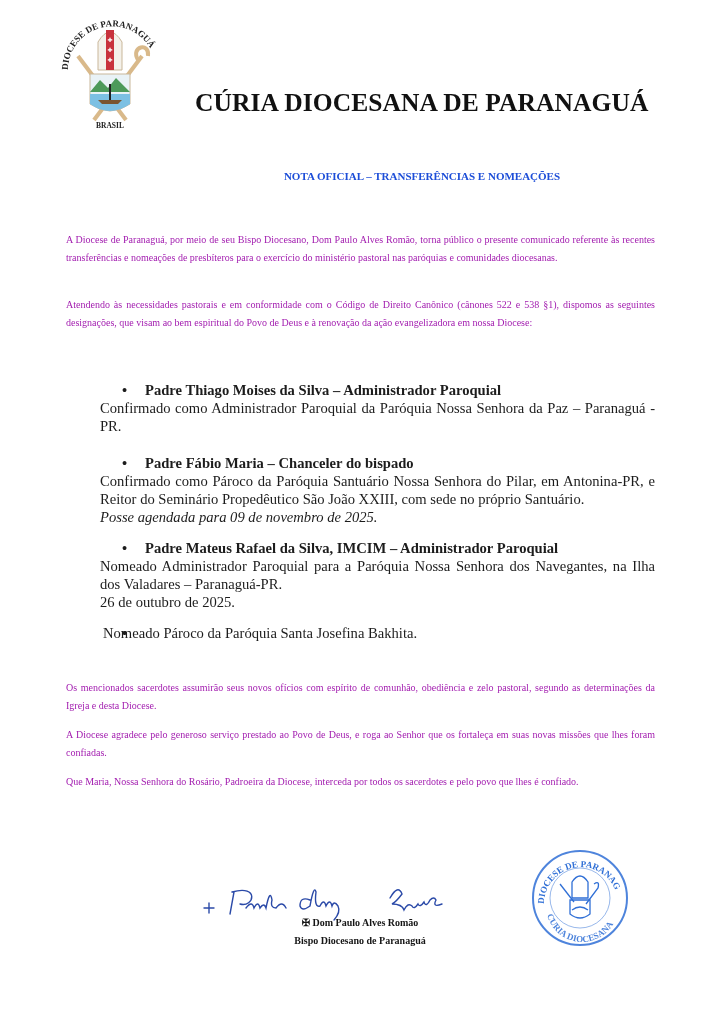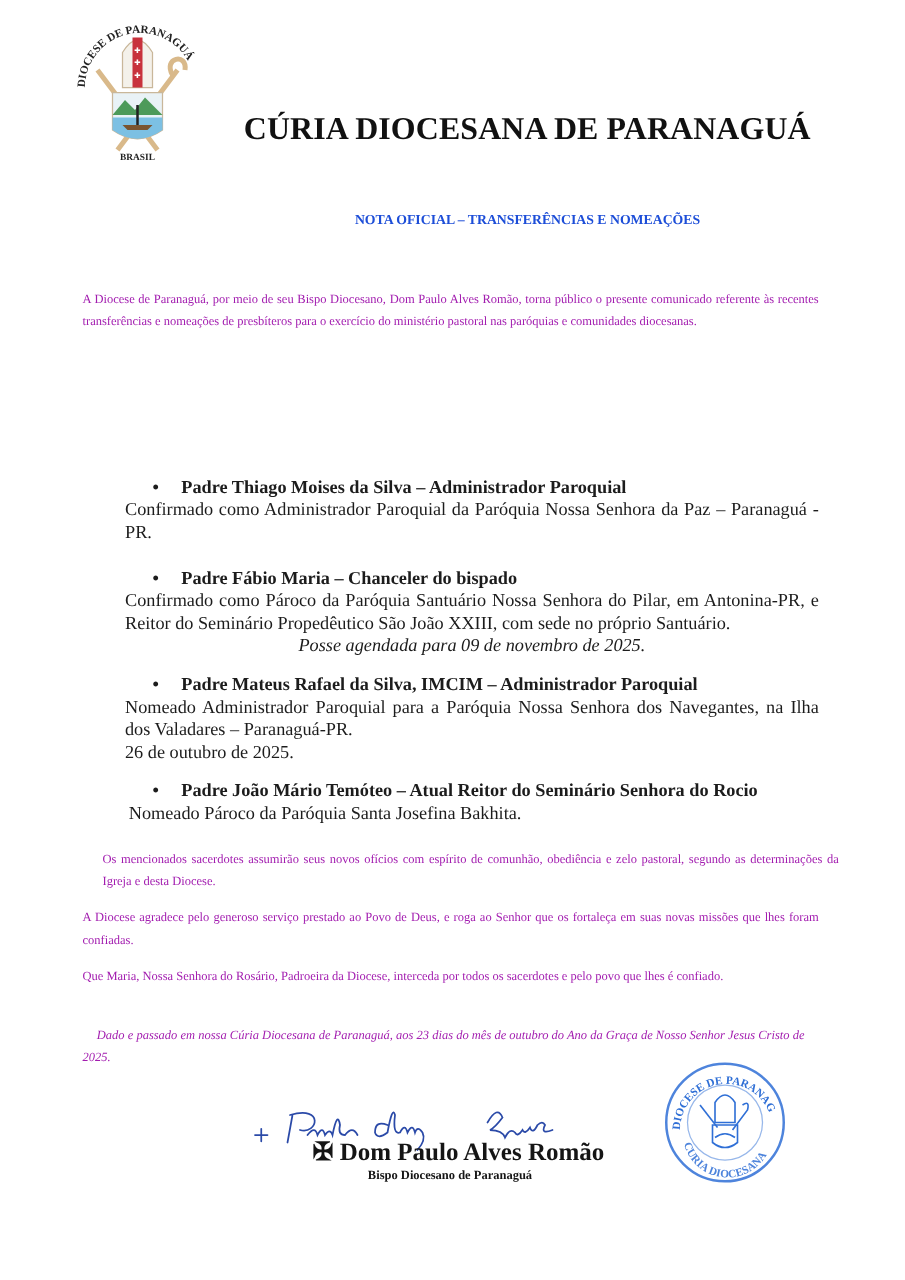--- a/index.html
+++ b/index.html
@@ -21,32 +21,32 @@
       font-size: 11px; font-weight: bold; color: #1d4ed8; padding-left: 56px; box-sizing: border-box;
       white-space: nowrap;
       margin-left: 32px;
     }
 
     .body-text {
       position: absolute; left: 66px; width: 589px;
       font-size: 10px; line-height: 18px; text-align: justify; color: #a21caf;
     }
     .body-text.last-line-left { text-align-last: left; }
-    .italic { font-style: italic; text-align: center; }
+    .italic { font-style: italic; }
 
     .item { position: absolute; left: 100px; width: 555px; font-size: 14.6px; line-height: 18px; color: #1c1c1c; }
     .item .head { position: relative; padding-left: 45px; font-weight: bold; white-space: nowrap; }
     .item .bullet { position: absolute; left: 22px; top: 0; font-weight: bold; }
     .item .desc { text-align: justify; text-align-last: left; }
     .item.shift .desc { padding-left: 3px; }
 
     .signature-svg { position: absolute; left: 200px; top: 878px; width: 300px; height: 46px; }
     .sig-name {
       position: absolute; left: 250px; top: 914px; width: 220px; text-align: center;
-      font-size: 20px; font-weight: bold; line-height: 17px; color: #151515; white-space: nowrap;
+      font-size: 10px; font-weight: bold; line-height: 17px; color: #151515; white-space: nowrap;
     }
     .sig-role {
       position: absolute; left: 238px; top: 932px; width: 244px; text-align: center;
       font-size: 10px; font-weight: bold; line-height: 17px; color: #151515; white-space: nowrap;
     }
     .stamp { position: absolute; left: 530px; top: 848px; width: 100px; height: 100px; }
   </style>
 </head>
 <body>
 
@@ -76,20 +76,21 @@
     <path d="M 44 88 L 68 88 L 64 92 L 48 92 Z" fill="#7a5530"></path>
     <line x1="56" y1="72" x2="56" y2="88" stroke="#222" stroke-width="2"></line>
     <text x="56" y="116" font-size="7.5" font-weight="bold" font-family="Liberation Serif, serif" fill="#222" text-anchor="middle">BRASIL</text>
   </svg>
 
   <div class="header-title">CÚRIA DIOCESANA DE PARANAGUÁ</div>
 
   <div class="doc-title">NOTA OFICIAL – TRANSFERÊNCIAS E NOMEAÇÕES</div>
 
   <div class="body-text last-line-left" style="top:231px;">A Diocese de Paranaguá, por meio de seu Bispo Diocesano, Dom Paulo Alves Romão, torna público o presente comunicado referente às recentes transferências e nomeações de presbíteros para o exercício do ministério pastoral nas paróquias e comunidades diocesanas.</div>
+  <div class="body-text last-line-left" style="top:296px;">Atendendo às necessidades pastorais e em conformidade com o Código de Direito Canônico (cânones 522 e 538 §1), dispomos as seguintes designações, que visam ao bem espiritual do Povo de Deus e à renovação da ação evangelizadora em nossa Diocese:</div>
 
   <div class="item" style="top:381px;">
     <div class="head">
       <span class="bullet">•</span>
       <span>Padre Thiago Moises da Silva – Administrador Paroquial</span>
     </div>
     <div class="desc">Confirmado como Administrador Paroquial da Paróquia Nossa Senhora da Paz – Paranaguá - PR.</div>
   </div>
 
   <div class="item" style="top:454px;">
@@ -106,29 +107,27 @@
       <span class="bullet">•</span>
       <span>Padre Mateus Rafael da Silva, IMCIM – Administrador Paroquial</span>
     </div>
     <div class="desc">Nomeado Administrador Paroquial para a Paróquia Nossa Senhora dos Navegantes, na Ilha dos Valadares – Paranaguá-PR.</div>
     <div>26 de outubro de 2025.</div>
   </div>
 
   <div class="item shift" style="top:624px;">
     <div class="head">
       <span class="bullet">•</span>
-      <span>Padre João Mário Temóteo – Atual Reitor do Seminário Senhora do Rocio</span>
     </div>
     <div class="desc">Nomeado Pároco da Paróquia Santa Josefina Bakhita.</div>
   </div>
 
-  <div class="body-text last-line-left" style="top:679px;margin-left:16px;">Os mencionados sacerdotes assumirão seus novos ofícios com espírito de comunhão, obediência e zelo pastoral, segundo as determinações da Igreja e desta Diocese.</div>
+  <div class="body-text last-line-left" style="top:679px;">Os mencionados sacerdotes assumirão seus novos ofícios com espírito de comunhão, obediência e zelo pastoral, segundo as determinações da Igreja e desta Diocese.</div>
   <div class="body-text last-line-left" style="top:726px;">A Diocese agradece pelo generoso serviço prestado ao Povo de Deus, e roga ao Senhor que os fortaleça em suas novas missões que lhes foram confiadas.</div>
   <div class="body-text last-line-left" style="top:773px;">Que Maria, Nossa Senhora do Rosário, Padroeira da Diocese, interceda por todos os sacerdotes e pelo povo que lhes é confiado.</div>
-  <div class="body-text last-line-left italic" style="top:820px;">Dado e passado em nossa Cúria Diocesana de Paranaguá, aos 23 dias do mês de outubro do Ano da Graça de Nosso Senhor Jesus Cristo de 2025.</div>
 
   <svg class="signature-svg" viewBox="0 0 300 46">
     <g fill="none" stroke="#2b4aa8" stroke-width="1.4" stroke-linecap="round">
       <path d="M 4 30 L 14 30 M 9 25 L 9 35"></path>
       <path d="M 32 14 C 60 6, 54 30, 40 26 M 34 14 L 30 36"></path>
       <path d="M 46 30 q 6 -8 8 0 q 4 -8 6 0 q 4 -6 6 0 q 4 -20 6 -8 q -2 8 4 8 q 6 -8 10 0"></path>
       <path d="M 110 22 q -10 -4 -10 6 q 2 6 10 0 q 4 -22 6 -14 q -2 16 4 14 q 4 -8 6 0 q 4 -8 6 0 q 2 -6 6 0 q 3 6 -4 14"></path>
       <path d="M 190 20 q 8 -14 12 -4 q -6 8 -10 10 q 10 0 12 6 q 4 -8 8 -4 q 2 4 6 -2 q 2 4 6 -2 q 2 6 6 -2 q 4 -4 6 0 q -4 8 6 4"></path>
     </g>
   </svg>

